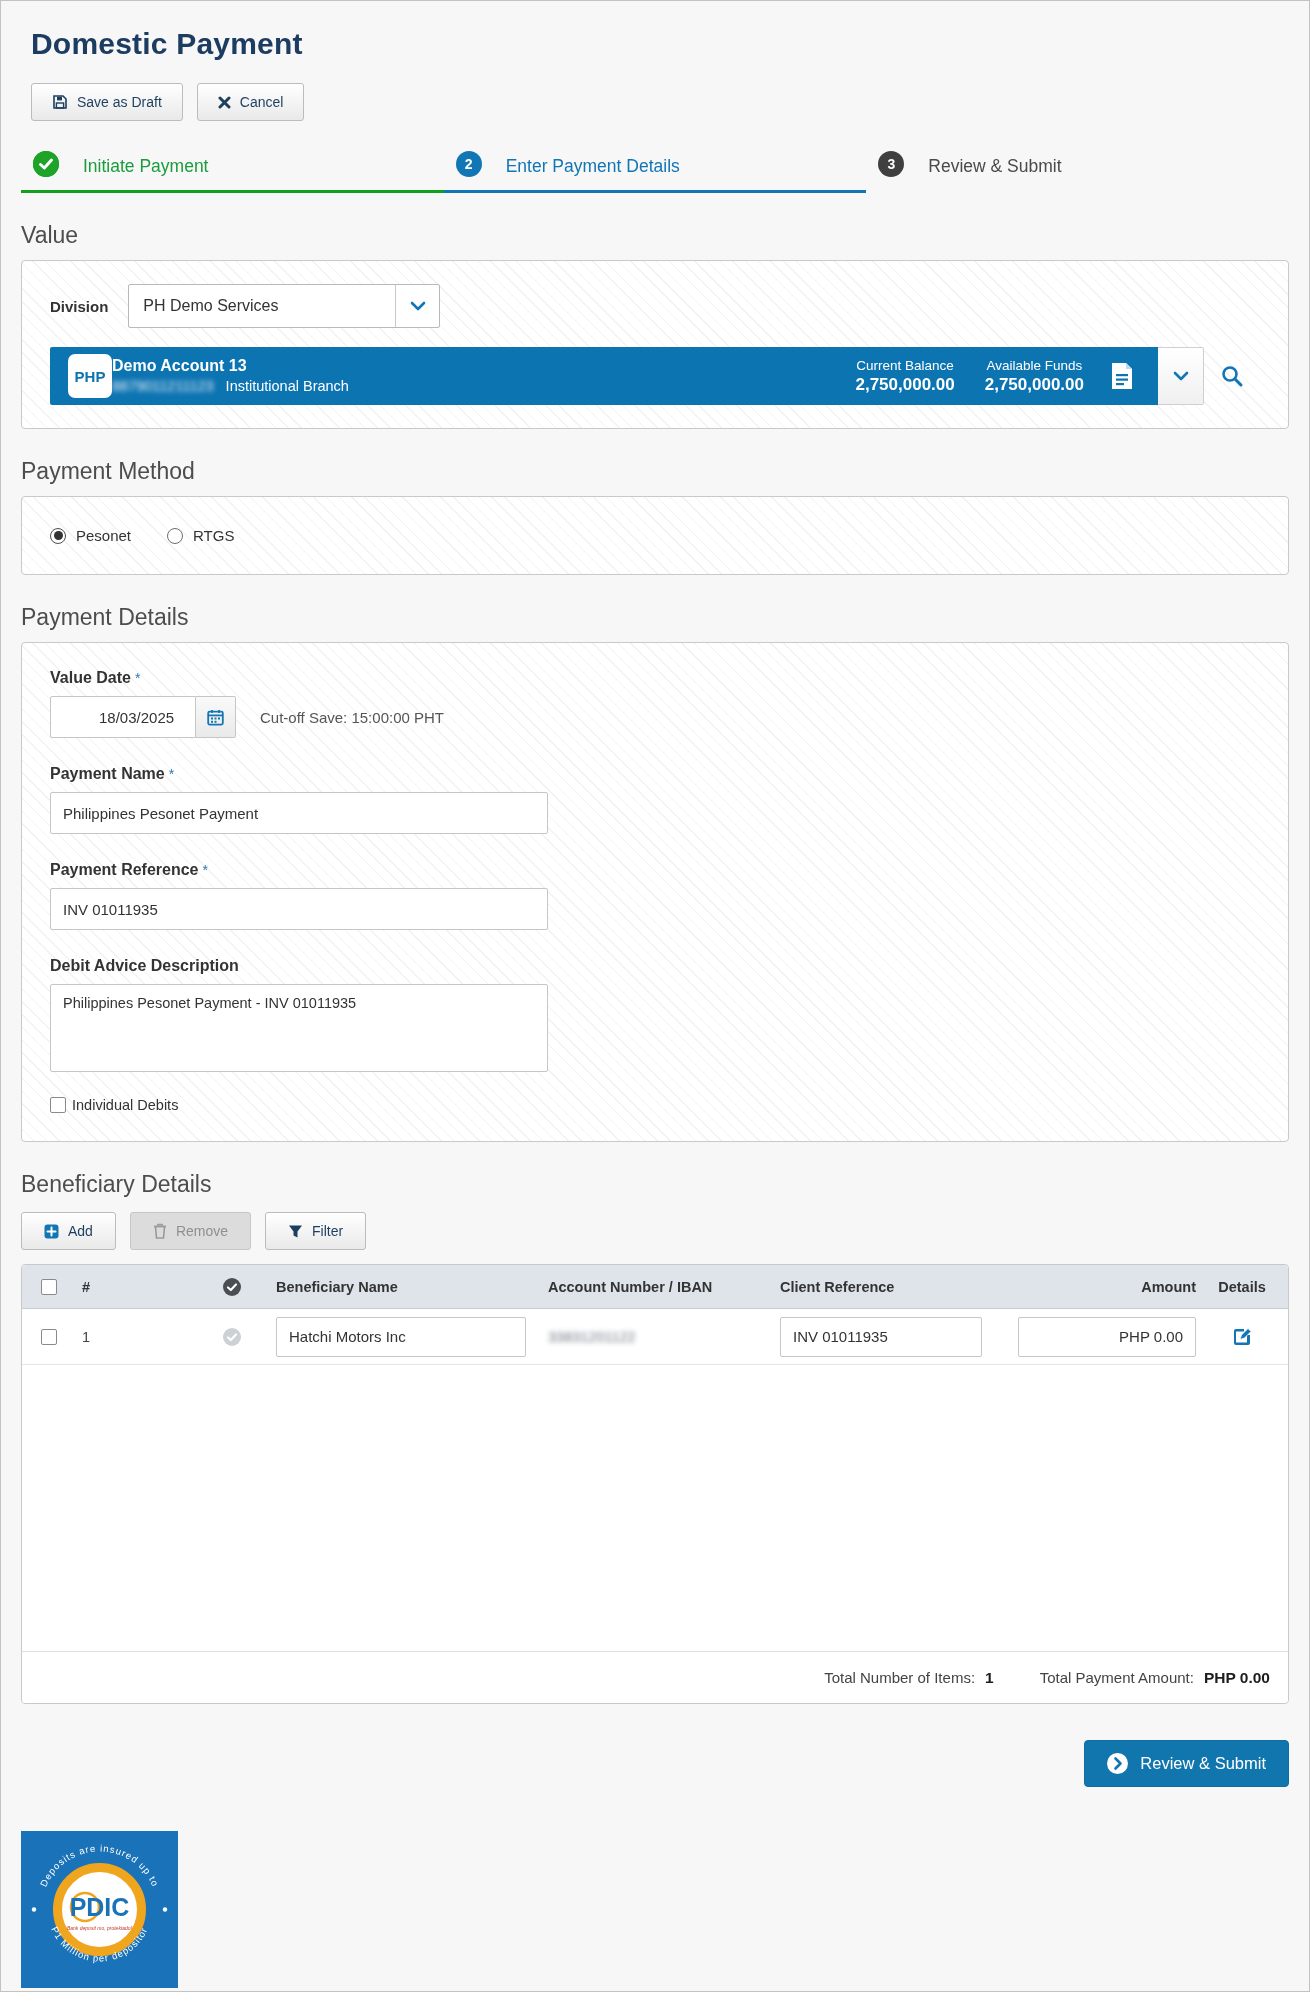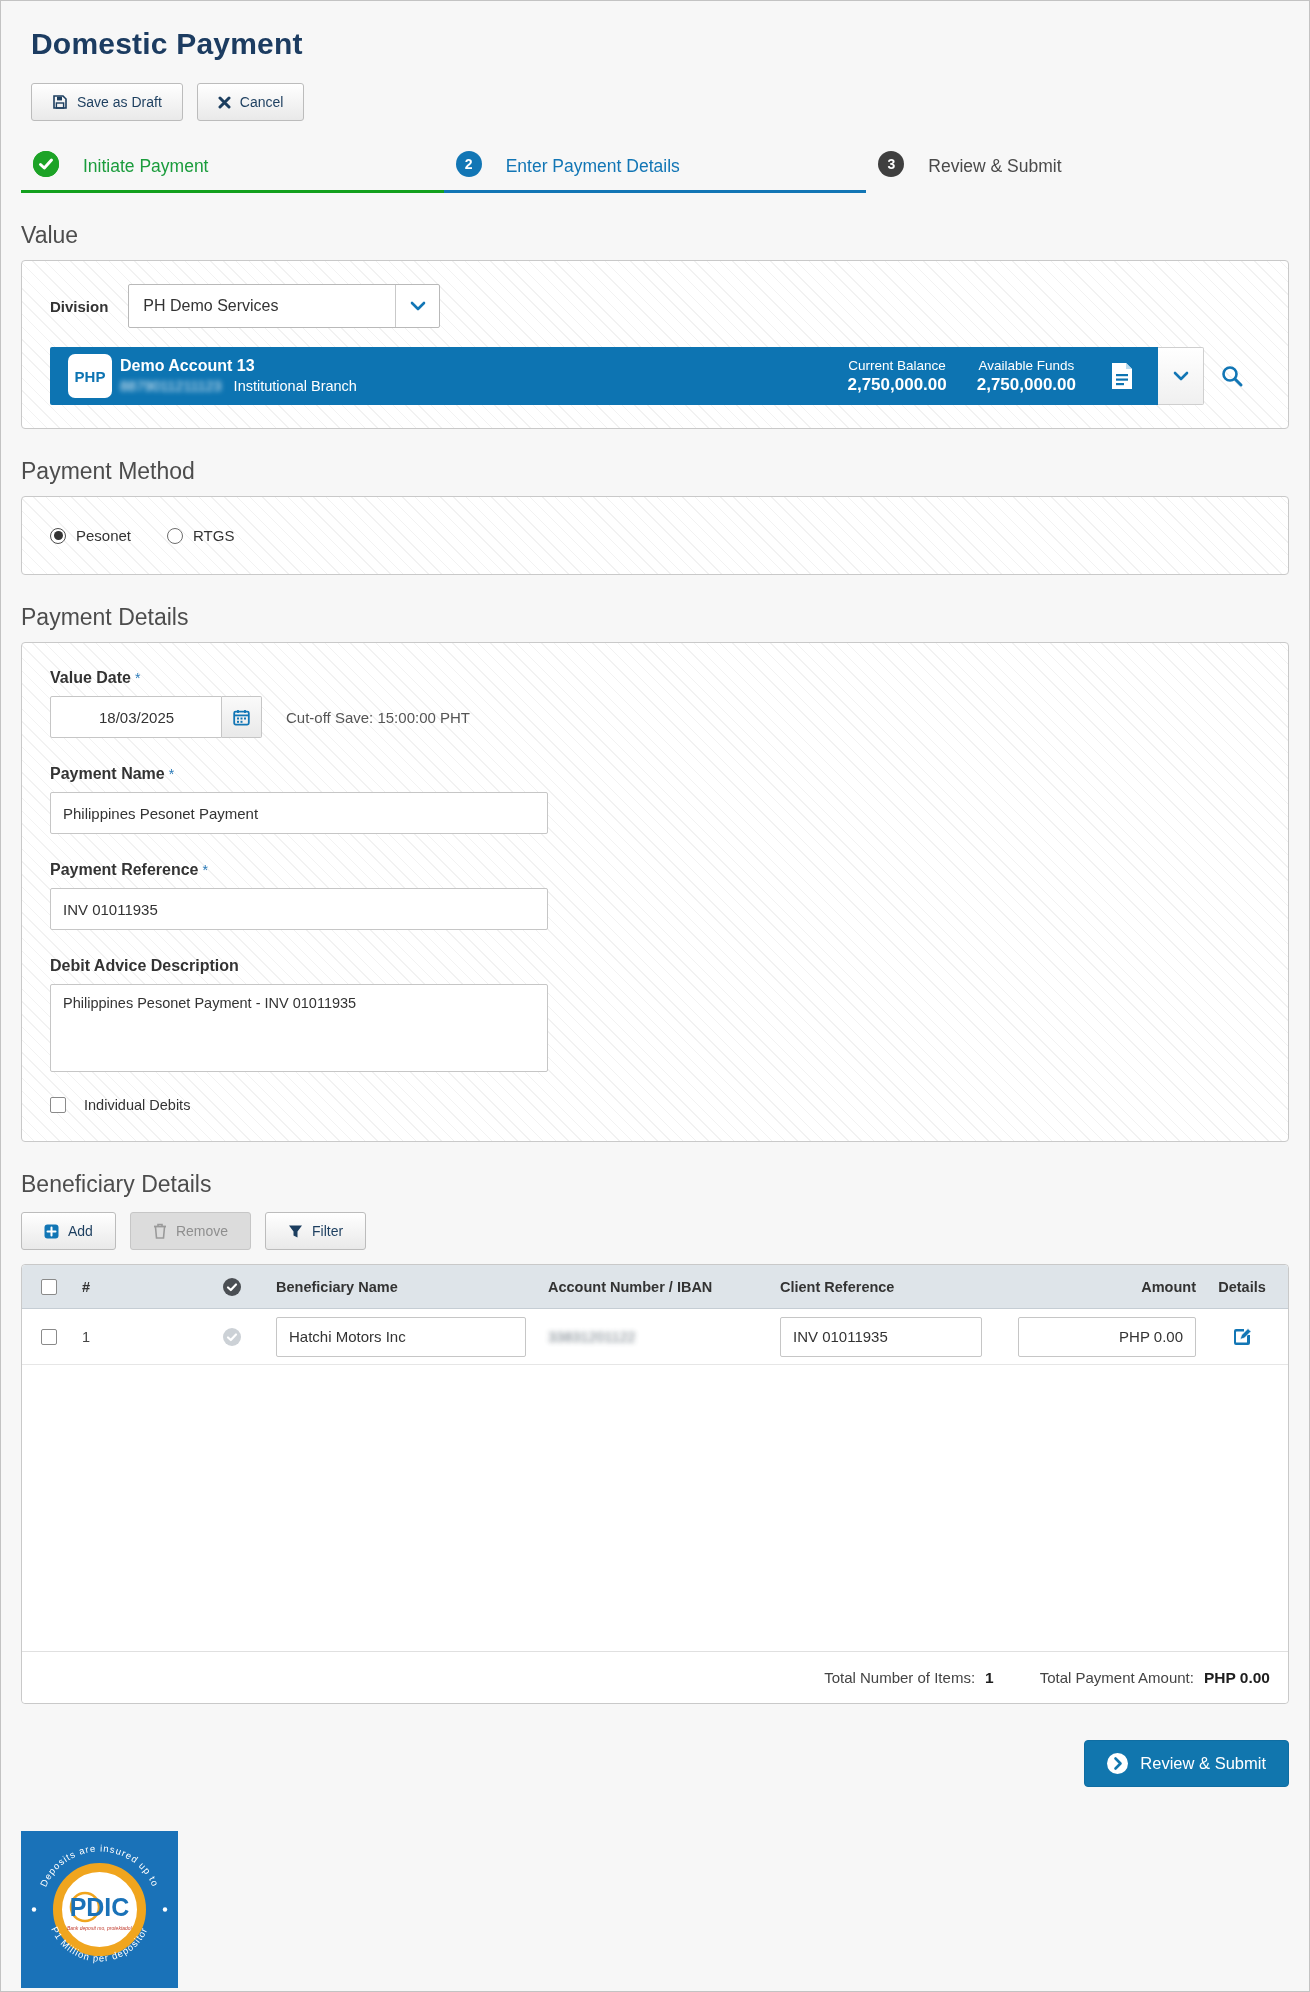--- a/index.html
+++ b/index.html
@@ -49,21 +49,21 @@
   .from-inner { padding:23px 28px; }
   .division-row { display:flex; align-items:center; gap:20px; }
   .division-row .dlabel { font-size:15px; font-weight:700; color:#333; }
   .select {
     display:flex; height:44px; background:#fff; border:1px solid #b9b9b9; border-radius:2px; width:312px; cursor:pointer;
   }
   .select .sel-text { flex:1; display:flex; align-items:center; padding-left:14px; font-size:16px; color:#333; }
   .select .sel-addon { width:44px; border-left:1px solid #c9c9c9; display:flex; align-items:center; justify-content:center; }
 
   .acct-row { margin-top:19px; display:flex; align-items:stretch; height:58px; }
-  .acct-main { flex:1; background:#0d74b2; display:flex; align-items:center; padding:0 18px; gap:8px; border-radius:2px 0 0 2px; }
+  .acct-main { flex:1; background:#0d74b2; display:flex; align-items:center; padding:0 18px; gap:0; border-radius:2px 0 0 2px; }
   .ccy-badge { width:44px; height:44px; background:#fff; border-radius:7px; display:flex; align-items:center; justify-content:center;
                color:#0d74b2; font-weight:700; font-size:15px; }
   .acct-names { color:#fff; line-height:1.35; }
   .acct-names .nm { font-size:16px; font-weight:700; }
   .acct-sub { display:flex; gap:12px; font-size:14.5px; }
   .blurred { filter:blur(2.6px); opacity:.9; }
   .balances { margin-left:auto; display:flex; gap:30px; color:#fff; text-align:center; }
   .bal .bl { font-size:13.5px; }
   .bal .bv { font-size:17px; font-weight:700; margin-top:2px; }
   .doc-ico-wrap { margin-left:26px; margin-right:6px; display:flex; align-items:center; }
@@ -82,28 +82,28 @@
   .details-inner { padding:26px 28px 28px; }
   .flabel { font-size:16px; font-weight:700; color:#333;text-align:center; }
   .req { color:#2a7ab8; margin-left:4px; font-size:14px; }
   .fgroup { margin-top:27px; }
   .fgroup.first { margin-top:0; }
   .date-row { display:flex; align-items:center; margin-top:9px; }
   .input {
     height:42px; background:#fff; border:1px solid #c6c6c6; border-radius:2px;
     font-family:"Liberation Sans",sans-serif; font-size:15px; color:#333; padding:0 12px;
   }
-  .date-input { width:172px; border-radius:2px 0 0 2px;padding-left:48px; }
+  .date-input { width:146px; border-radius:2px 0 0 2px;padding-left:48px; }
   .date-addon { width:40px; height:42px; background:linear-gradient(#fafafa,#e9e9e9); border:1px solid #c6c6c6; border-left:none;
                 display:flex; align-items:center; justify-content:center; cursor:pointer; border-radius:0 2px 2px 0; }
   .cutoff { margin-left:24px; font-size:15px; color:#555; }
   .winput { width:498px; margin-top:9px; display:block; }
   textarea.winput { height:88px; padding:10px 12px; resize:none; font-family:"Liberation Sans",sans-serif; font-size:14.5px; color:#333;
                     background:#fff; border:1px solid #c6c6c6; border-radius:2px; }
-  .cb-row { margin-top:25px; display:flex; align-items:center; gap:18px; font-size:14.5px; color:#333; }
+  .cb-row { margin-top:25px; display:flex; align-items:center; gap:6px; font-size:14.5px; color:#333; }
   .cb { width:16px; height:16px; border:1.6px solid #8a8a8a; border-radius:2px; background:#fff; cursor:pointer; }
 
   
   .bene-actions { margin-top:14px; display:flex; gap:14px; }
   .bene-actions .btn { padding:0 22px; }
 
   .table-panel { margin-top:14px; height:440px; display:flex; flex-direction:column; }
   .trow { display:flex; align-items:center; }
   .thead { background:#dee4e9; border-bottom:1px solid #c5cdd4; height:44px; font-weight:700; font-size:14.5px; color:#333; border-radius:4px 4px 0 0; }
   .tbodyrow { height:56px; border-bottom:1px solid #e6e6e6; background:#fff; font-size:14.5px; color:#444; }

